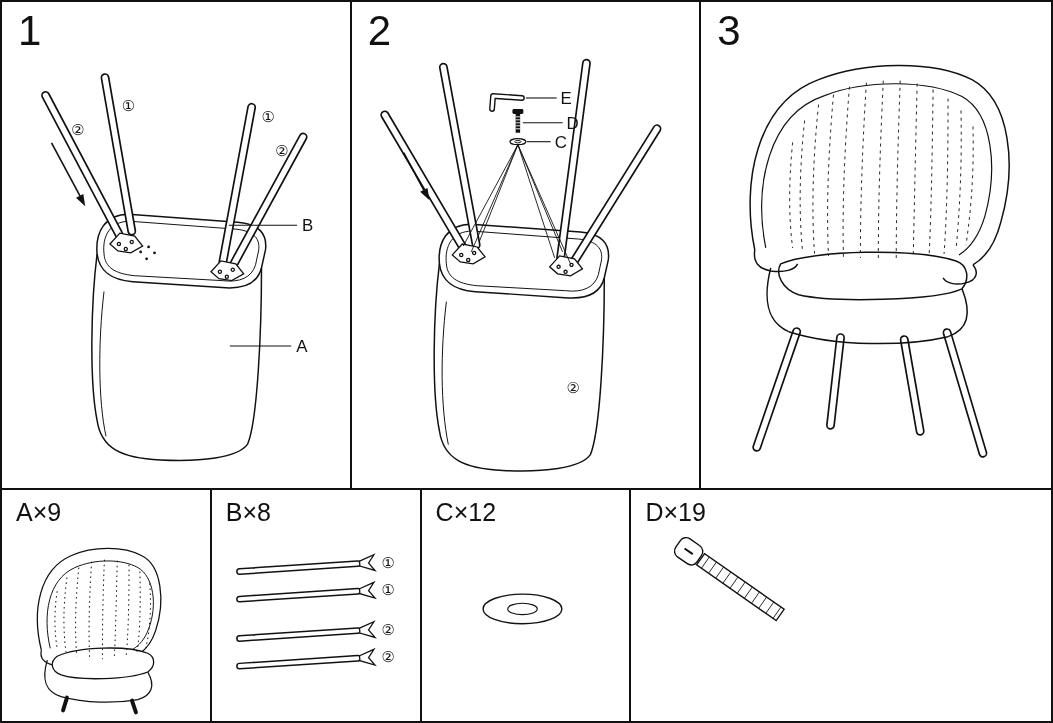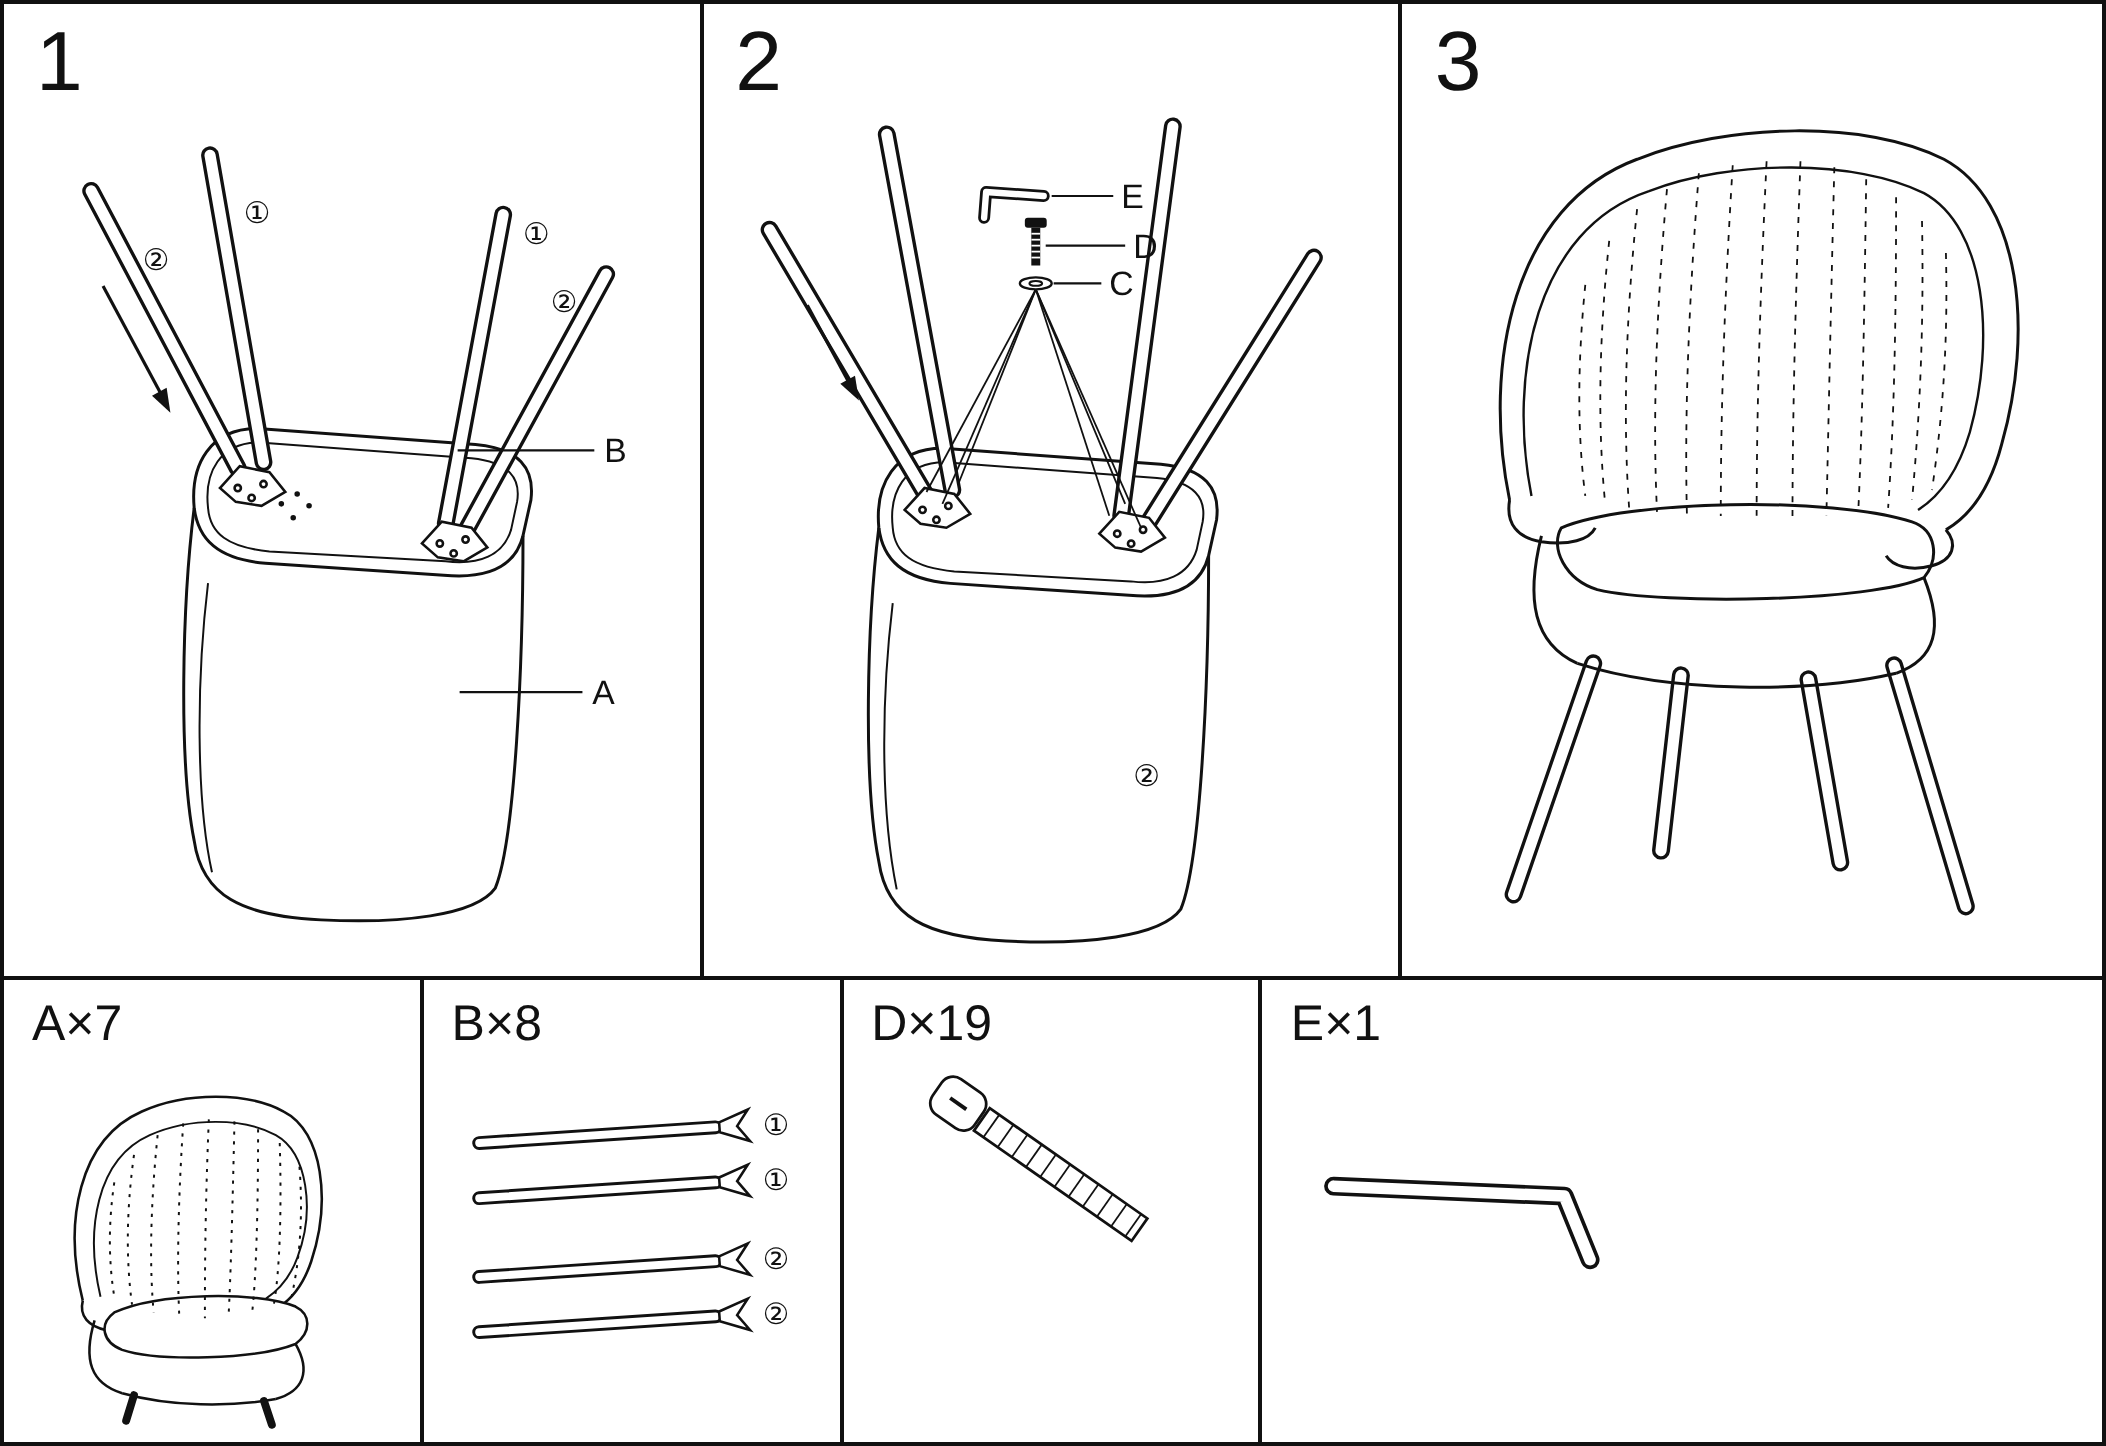--- a/index.html
+++ b/index.html
@@ -221,21 +221,21 @@
           <path d="M 261 108 C 262 160 260 205 256 248"></path>
           <path d="M 273 124 C 274 165 272 202 266 243"></path>
         </g>
       </svg>
     </section>
   </div>
 
   <div class="row-bottom">
 
     <section class="cell">
-      <div class="part-label">A×7</div>
+      <div class="part-label">A×9</div>
       <svg viewBox="0 0 211 229">
         <g class="ln" stroke-width="1.3">
           <path d="M 40 160 C 30 120 38 78 70 64 C 92 54 124 54 142 64 C 162 74 166 110 156 140 C 152 152 146 159 140 163"></path>
           <path d="M 49 158 C 41 124 47 88 74 76 C 94 67 122 67 138 76 C 154 85 158 114 149 138 C 145 149 139 155 133 159" stroke-width="1"></path>
           <path d="M 40 160 C 38 168 43 173 52 175 C 61 177 68 175 70 170"></path>
           <path d="M 140 163 C 144 168 143 174 135 176 C 127 178 121 176 119 172"></path>
           <path d="M 46 170 C 40 190 44 202 60 207"></path>
           <path d="M 148 182 C 156 196 152 206 138 210"></path>
           <path d="M 60 207 C 85 214 115 214 138 210"></path>
           <path d="M 56 166 C 78 156 128 155 148 163 C 156 167 156 176 148 182 C 128 190 78 191 60 185 C 50 181 48 172 56 166 Z" fill="#fff"></path>
@@ -277,20 +277,29 @@
           <path transform="translate(150 140) rotate(-4)" d="M 0 -2.5 L 15 -8 L 9 0 L 15 8 L 0 2.5 Z"></path>
           <path transform="translate(150 168) rotate(-4)" d="M 0 -2.5 L 15 -8 L 9 0 L 15 8 L 0 2.5 Z"></path>
         </g>
         <text class="tag" x="172" y="76">①</text>
         <text class="tag" x="172" y="104">①</text>
         <text class="tag" x="172" y="144">②</text>
         <text class="tag" x="172" y="172">②</text>
       </svg>
     </section>
 
+    <section class="cell">
+      <div class="part-label">C×12</div>
+      <svg viewBox="0 0 211 229">
+        <g>
+          <ellipse cx="102" cy="118" rx="40" ry="15" fill="#fff" stroke="#111" stroke-width="1.4"></ellipse>
+          <ellipse cx="102" cy="118" rx="15" ry="5.8" fill="none" stroke="#111" stroke-width="1.2"></ellipse>
+        </g>
+      </svg>
+    </section>
 
     <section class="cell">
       <div class="part-label">D×19</div>
       <svg viewBox="0 0 211 229">
         <g>
           <rect x="45" y="49" width="26" height="22" rx="7" transform="rotate(35 58 60)" fill="#fff" stroke="#111" stroke-width="1.4"></rect>
           <line x1="53" y1="60" x2="63" y2="60" transform="rotate(35 58 60)" stroke="#111" stroke-width="2"></line>
           <path d="M 66 73.7 L 74 62.3 L 154 118.3 L 146 129.7 Z" fill="#fff" stroke="#111" stroke-width="1.4"></path>
           <g stroke="#111" stroke-width="0.9">
             <line x1="70.8" y1="77.1" x2="78.8" y2="65.7"></line>
@@ -302,23 +311,14 @@
             <line x1="114" y1="107.3" x2="122" y2="95.9"></line>
             <line x1="121.2" y1="112.3" x2="129.2" y2="100.9"></line>
             <line x1="128.4" y1="117.4" x2="136.4" y2="106"></line>
             <line x1="135.6" y1="122.4" x2="143.6" y2="111"></line>
             <line x1="142.8" y1="127.5" x2="150.8" y2="116.1"></line>
           </g>
         </g>
       </svg>
     </section>
 
-    <section class="cell">
-      <div class="part-label">E×1</div>
-      <svg viewBox="0 0 211 229">
-        <g>
-          <path class="tb4" d="M 36 102 L 152 107 L 165 139"></path>
-          <path class="tw4" d="M 36 102 L 152 107 L 165 139"></path>
-        </g>
-      </svg>
-    </section>
   </div>
 </div>
 
 </body></html>

